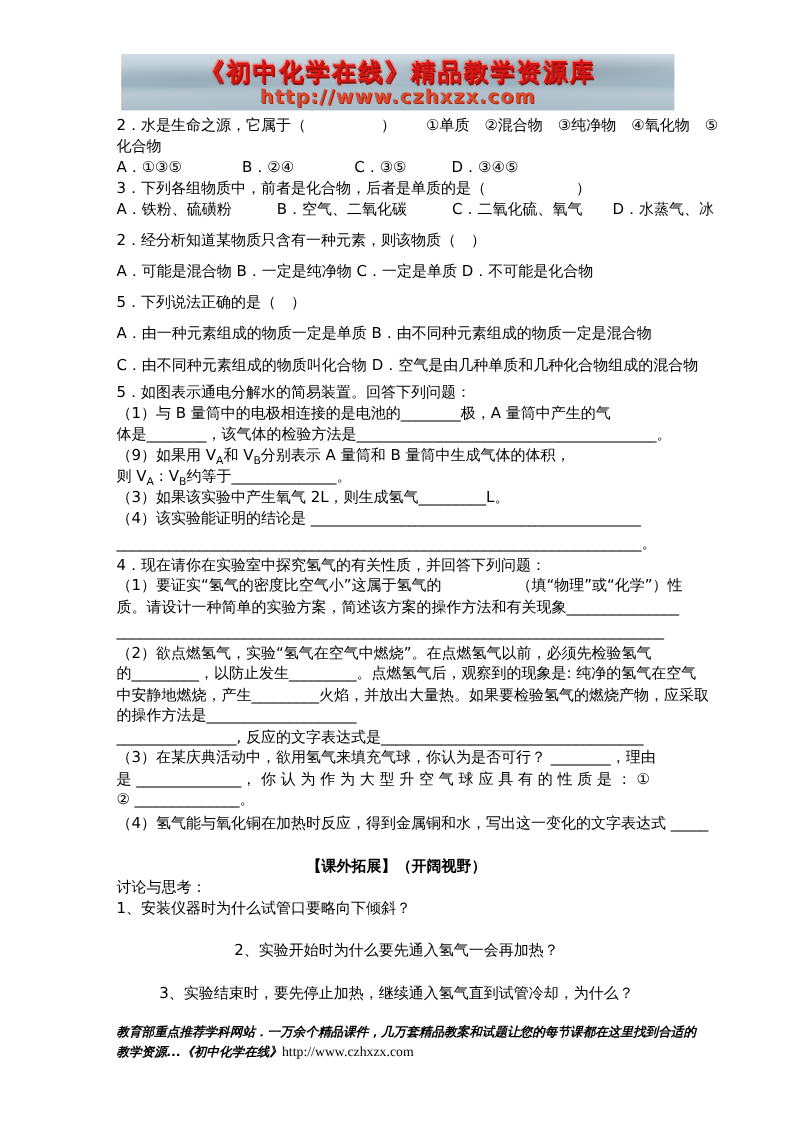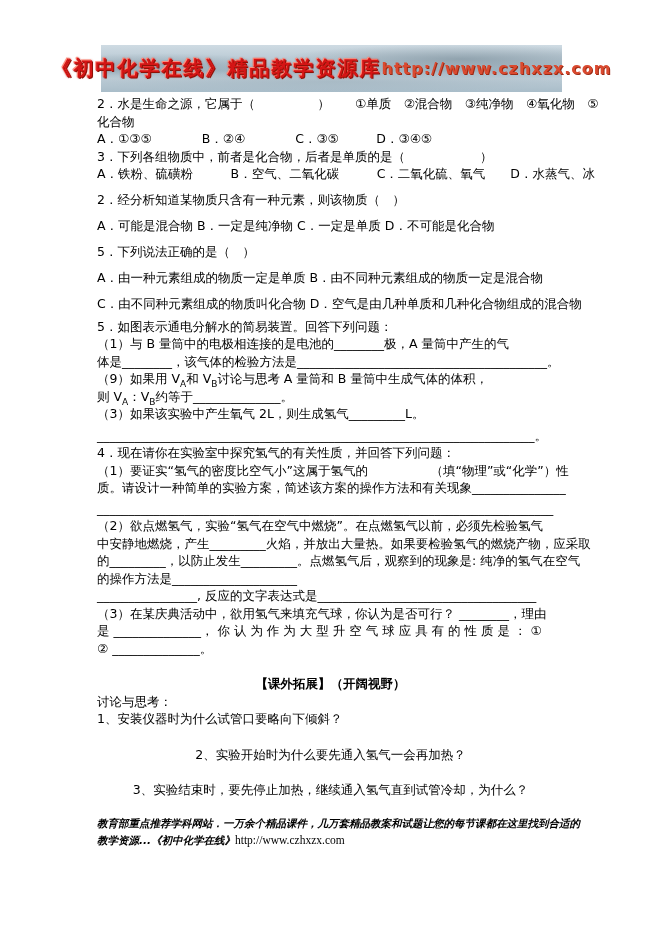--- a/index.html
+++ b/index.html
@@ -2,21 +2,21 @@
 <html><head>
 <meta charset="utf-8">
 <style>
   html,body { margin:0; padding:0; background:#ffffff; }
   .page {
     position:relative; width:661px; height:935px; background:#ffffff;
     font-family:"DejaVu Sans", sans-serif; color:#000; overflow:hidden;
   }
   .banner {
     position:absolute; left:101px; top:45px; width:461px; height:47px;
-    display:flex; flex-direction:row; align-items:center; justify-content:center;
+    display:flex; flex-direction:column; align-items:center; justify-content:center;
     background:
       radial-gradient(ellipse 55% 45% at 78% 30%, rgba(110,130,142,0.55), rgba(110,130,142,0) 70%),
       radial-gradient(ellipse 40% 35% at 12% 42%, rgba(125,145,156,0.45), rgba(125,145,156,0) 70%),
       radial-gradient(ellipse 70% 30% at 50% 78%, rgba(150,170,182,0.45), rgba(150,170,182,0) 75%),
       linear-gradient(to bottom, #cfdbe3 0%, #b7c8d3 35%, #a3b8c5 55%, #bccbd5 72%, #a9bdc9 100%);
   }
   .banner-title {
     font-size:20px; font-weight:bold; color:#d51515; letter-spacing:2px; line-height:23px;
     text-shadow: 1px 1px 0 #8e1207, -1px -1px 0 #ff8f7d, 0 0 2px #a00;
     white-space:nowrap;
@@ -56,36 +56,38 @@
     <p class="line">3．下列各组物质中，前者是化合物，后者是单质的是（　　　　　　）</p>
     <p class="line">A．铁粉、硫磺粉　　　B．空气、二氧化碳　　　C．二氧化硫、氧气　　D．水蒸气、冰</p>
     <p class="line g8">2．经分析知道某物质只含有一种元素，则该物质（　）</p>
     <p class="line g8">A．可能是混合物 B．一定是纯净物 C．一定是单质 D．不可能是化合物</p>
     <p class="line g8">5．下列说法正确的是（　）</p>
     <p class="line g8">A．由一种元素组成的物质一定是单质 B．由不同种元素组成的物质一定是混合物</p>
     <p class="line g8">C．由不同种元素组成的物质叫化合物 D．空气是由几种单质和几种化合物组成的混合物</p>
     <p class="line g5">5．如图表示通电分解水的简易装置。回答下列问题：</p>
     <p class="line">（1）与 B 量筒中的电极相连接的是电池的________极，A 量筒中产生的气</p>
     <p class="line">体是________，该气体的检验方法是________________________________________。</p>
-    <p class="line"><span>（9）如果用 V</span><sub>A</sub><span>和 V</span><sub>B</sub><span>讨论与思考 A 量筒和 B 量筒中生成气体的体积，</span></p>
+    <p class="line"><span>（9）如果用 V</span><sub>A</sub><span>和 V</span><sub>B</sub><span>分别表示 A 量筒和 B 量筒中生成气体的体积，</span></p>
     <p class="line"><span>则 V</span><sub>A</sub><span>：V</span><sub>B</sub><span>约等于______________。</span></p>
     <p class="line">（3）如果该实验中产生氧气 2L，则生成氢气_________L。</p>
+    <p class="line">（4）该实验能证明的结论是 ____________________________________________</p>
     <p class="line g4">______________________________________________________________________。</p>
     <p class="line">4．现在请你在实验室中探究氢气的有关性质，并回答下列问题：</p>
     <p class="line">（1）要证实“氢气的密度比空气小”这属于氢气的　　　　　（填“物理”或“化学”）性</p>
     <p class="line">质。请设计一种简单的实验方案，简述该方案的操作方法和有关现象_______________</p>
     <p class="line g3">_________________________________________________________________________</p>
     <p class="line">（2）欲点燃氢气，实验“氢气在空气中燃烧”。在点燃氢气以前，必须先检验氢气</p>
+    <p class="line">的_________，以防止发生_________。点燃氢气后，观察到的现象是: 纯净的氢气在空气</p>
     <p class="line">中安静地燃烧，产生_________火焰，并放出大量热。如果要检验氢气的燃烧产物，应采取</p>
-    <p class="line">的_________，以防止发生_________。点燃氢气后，观察到的现象是: 纯净的氢气在空气</p>
     <p class="line">的操作方法是____________________</p>
     <p class="line">________________, 反应的文字表达式是___________________________________</p>
     <p class="line">（3）在某庆典活动中，欲用氢气来填充气球，你认为是否可行？ ________，理由</p>
     <p class="line">是 ______________， 你 认 为 作 为 大 型 升 空 气 球 应 具 有 的 性 质 是 ： ①</p>
     <p class="line">② ______________。</p>
+    <p class="line g2">（4）氢气能与氧化铜在加热时反应，得到金属铜和水，写出这一变化的文字表达式 _____</p>
     <p class="line bold g18">【课外拓展】（开阔视野）</p>
     <p class="line">讨论与思考：</p>
     <p class="line">1、安装仪器时为什么试管口要略向下倾斜？</p>
     <p class="line g18">2、实验开始时为什么要先通入氢气一会再加热？</p>
     <p class="line g18">3、实验结束时，要先停止加热，继续通入氢气直到试管冷却，为什么？</p>
 
     <div class="footer">
       <p>教育部重点推荐学科网站．一万余个精品课件，几万套精品教案和试题让您的每节课都在这里找到合适的</p>
       <p><span>教学资源...《初中化学在线》</span><span class="url">http://www.czhxzx.com</span></p>
     </div>

